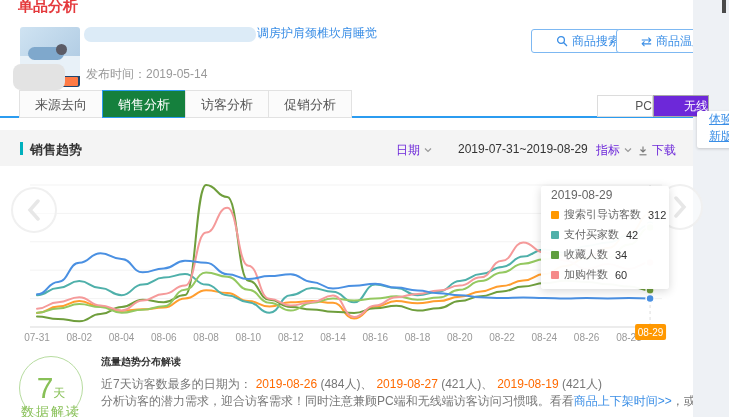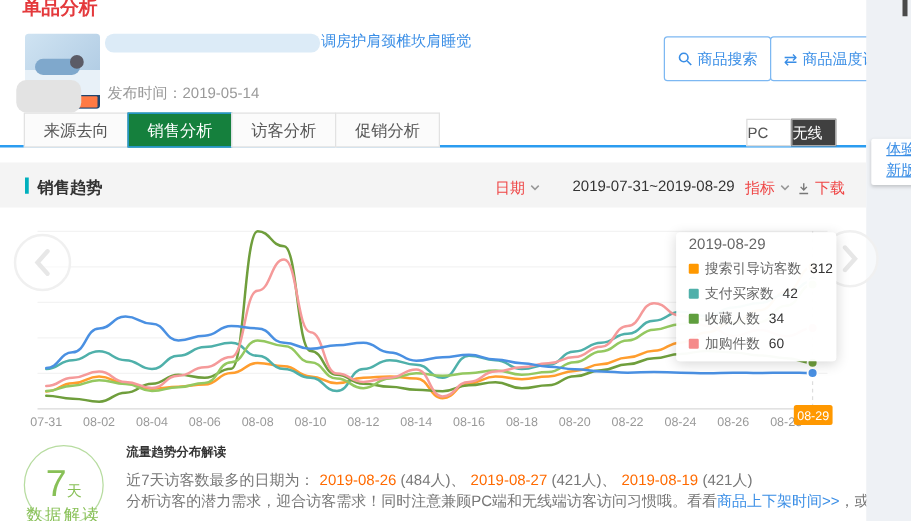--- a/index.html
+++ b/index.html
@@ -17,52 +17,52 @@
   .thumb .person{position:absolute;top:20px;left:8px;width:36px;height:13px;background:#7fa8cc;border-radius:7px;}
   .thumb .head{position:absolute;top:17px;left:36px;width:11px;height:11px;background:#5b5b66;border-radius:50%;}
   .thumb .strip{position:absolute;bottom:0;left:0;right:0;height:11px;background:#20456e;}
   .thumb .tag{position:absolute;bottom:1px;right:2px;width:26px;height:9px;background:#ff7a45;border-radius:1px;}
   .blur-blob{left:84px;top:27px;width:172px;height:15px;background:#dcebf7;border-radius:7px;}
   .gray-blob{left:13px;top:64px;width:52px;height:26px;background:#e3e3e3;border-radius:8px;z-index:3;}
   .product-title{left:257px;top:25px;font-size:12px;color:#3a8ee6;}
   .publish-time{left:86px;top:66px;font-size:12px;color:#999;}
 
   
-  .ghost-btn{position:absolute;height:36px;display:flex;align-items:center;gap:4px;
-             padding:0 10px;background:#fff;border:1px solid #7db8f2;border-radius:3px;
+  .ghost-btn{position:absolute;height:24px;display:flex;align-items:center;gap:4px;
+             padding:0 24px;background:#fff;border:1px solid #7db8f2;border-radius:3px;
              color:#3a8ee6;font-size:12px;white-space:nowrap;cursor:pointer;text-align:right;}
   .btn-search{left:531px;top:29px;}
   .btn-thermo{left:616px;top:29px;}
   .swap-glyph{font-size:13px;line-height:1;color:#3a8ee6;}
 
   
   .tabs{left:20px;top:90px;display:flex;z-index:2;}
   .tab{height:28px;line-height:27px;padding:0 15px;font-size:13px;color:#555;background:#fbfbfb;
        border:1px solid #e2e2e2;margin-left:-1px;cursor:pointer;}
   .tab.active{background:#15803d;border-color:#2b9cf0;color:#fff;}
   .tab-underline{left:0;top:116px;width:693px;height:2px;background:#2b9cf0;}
 
   
   .toggle{left:597px;top:95px;display:flex;z-index:2;}
-  .toggle .opt{width:36px;height:22px;line-height:21px;text-align:left;font-size:12px;cursor:pointer;}
+  .toggle .opt{width:56px;height:22px;line-height:21px;text-align:right;font-size:12px;cursor:pointer;}
   .toggle .pc{background:#fff;border:1px solid #dcdcdc;color:#555;}
-  .toggle .wl{background:#404040;border:1px solid #a8a8a8;color:#fff;}
+  .toggle .wl{background:#6d28d9;border:1px solid #a8a8a8;color:#fff;}
 
   
   .right-strip{left:693px;top:0;width:36px;height:417px;background:#eef1f5;z-index:1;}
   .scroll-thumb{left:722px;top:0;width:4px;height:13px;background:#4a4a4a;z-index:6;}
   .new-version{left:697px;top:111px;width:48px;height:37px;background:#fff;color:#3a8ee6;
                font-size:12px;line-height:17px;text-align:center;border-radius:2px;
                box-shadow:0 1px 3px rgba(0,0,0,.18);z-index:5;cursor:pointer;text-decoration:underline;}
 
   
   .section-bar{left:0;top:130px;width:693px;height:36px;background:#f4f4f4;}
   .section-marker{left:20px;top:142px;width:3px;height:13px;background:#00b0bd;}
   .section-title{left:30px;top:141px;font-size:13px;font-weight:bold;color:#333;}
-  .hdr-item{top:142px;font-size:12px;color:#ef4444;display:flex;align-items:center;gap:4px;}
+  .hdr-item{top:142px;font-size:12px;color:#6d28d9;display:flex;align-items:center;gap:4px;}
   .hdr-date{left:396px;}
   .hdr-range{left:458px;color:#333;}
   .hdr-metric{left:596px;}
   .hdr-download{left:638px;cursor:pointer;}
 
   
   #trend-svg{position:absolute;left:0;top:167px;}
   .carousel{position:absolute;width:46px;height:46px;border:2px solid #f0f0f0;border-radius:50%;
             z-index:4;display:flex;align-items:center;justify-content:center;background:rgba(255,255,255,.55);cursor:pointer;}
   .car-left{left:11px;top:187px;}

